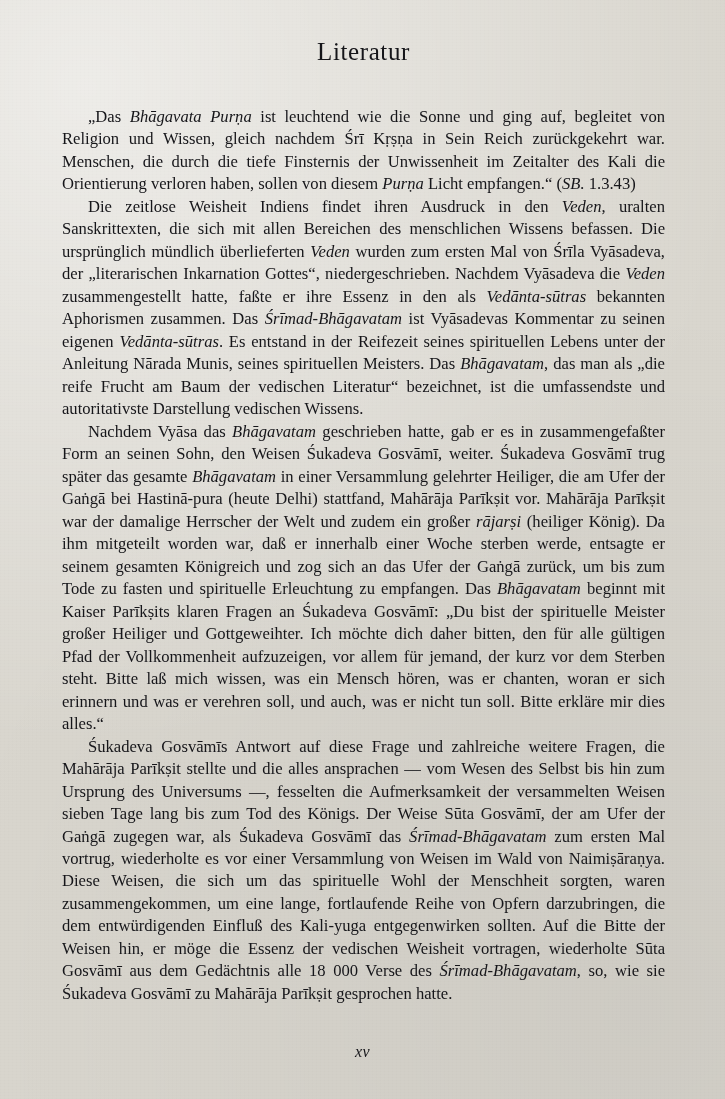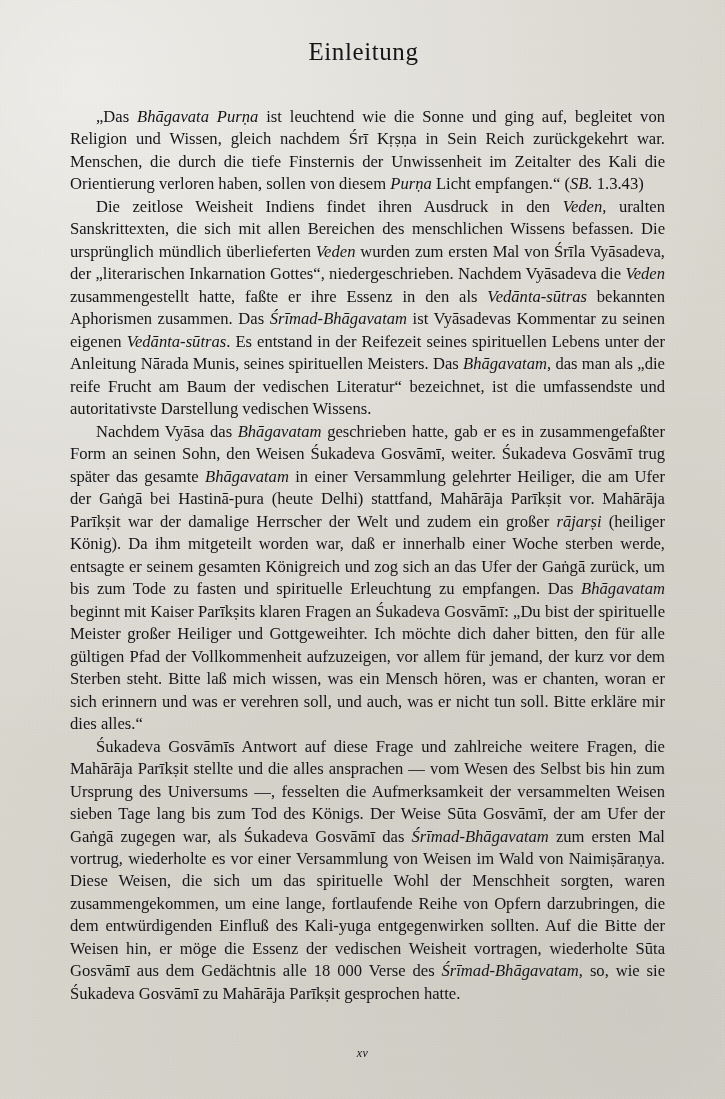--- a/index.html
+++ b/index.html
@@ -31,61 +31,61 @@
     font-weight: normal;
     letter-spacing: 0.6px;
     margin: 12px 0 0 0;
     padding: 0;
   }
   .body-block {
     margin-top: 40px;
     padding: 0 22px 0 22px;
   }
   p.para {
-    margin: 0 0 0 8px;
+    margin: 0 0 0 0;
     font-size: 16.6px;
     line-height: 1.355;
     text-align: justify;
     text-justify: inter-word;
     text-indent: 26px;
     hyphens: manual;
   }
   p.para.first {
     text-indent: 26px;
   }
   .it {
     font-style: italic;
   }
   .folio {
     position: absolute;
     left: 0;
     right: 0;
     bottom: 38px;
     text-align: center;
-    font-size: 12px;
+    font-size: 16px;
     font-style: italic;
     letter-spacing: 0.5px;
   }
   
   .grain {
     pointer-events: none;
     position: absolute;
     inset: 0;
     background-image:
       repeating-linear-gradient(0deg, rgba(0,0,0,0.012) 0px, rgba(0,0,0,0.012) 1px, rgba(255,255,255,0) 1px, rgba(255,255,255,0) 3px),
       repeating-linear-gradient(90deg, rgba(0,0,0,0.010) 0px, rgba(0,0,0,0.010) 1px, rgba(255,255,255,0) 1px, rgba(255,255,255,0) 4px);
     opacity: 0.55;
   }
 </style>
 </head>
 <body>
 
 <div class="page">
 
-  <h1 class="page-title">Einleitung</h1>
+  <h1 class="page-title">Literatur</h1>
 
   <div class="body-block">
     <p class="para first">
       „Das <span class="it">Bhāgavata Purṇa</span> ist leuchtend wie die Sonne und ging auf, begleitet von Religion und Wissen, gleich nachdem Śrī Kṛṣṇa in Sein Reich zurückgekehrt war. Menschen, die durch die tiefe Finsternis der Unwissenheit im Zeitalter des Kali die Orientierung verloren haben, sollen von diesem <span class="it">Purṇa</span> Licht empfangen.“ (<span class="it">SB.</span> 1.3.43)
     </p>
 
     <p class="para">
       Die zeitlose Weisheit Indiens findet ihren Ausdruck in den <span class="it">Veden</span>, uralten Sanskrittexten, die sich mit allen Bereichen des menschlichen Wissens befassen. Die ursprünglich mündlich überlieferten <span class="it">Veden</span> wurden zum ersten Mal von Śrīla Vyāsadeva, der „literarischen Inkarnation Gottes“, niedergeschrieben. Nachdem Vyāsadeva die <span class="it">Veden</span> zusammengestellt hatte, faßte er ihre Essenz in den als <span class="it">Vedānta-sūtras</span> bekannten Aphorismen zusammen. Das <span class="it">Śrīmad-Bhāgavatam</span> ist Vyāsadevas Kommentar zu seinen eigenen <span class="it">Vedānta-sūtras</span>. Es entstand in der Reifezeit seines spirituellen Lebens unter der Anleitung Nārada Munis, seines spirituellen Meisters. Das <span class="it">Bhāgavatam</span>, das man als „die reife Frucht am Baum der vedischen Literatur“ bezeichnet, ist die umfassendste und autoritativste Darstellung vedischen Wissens.
     </p>
 

